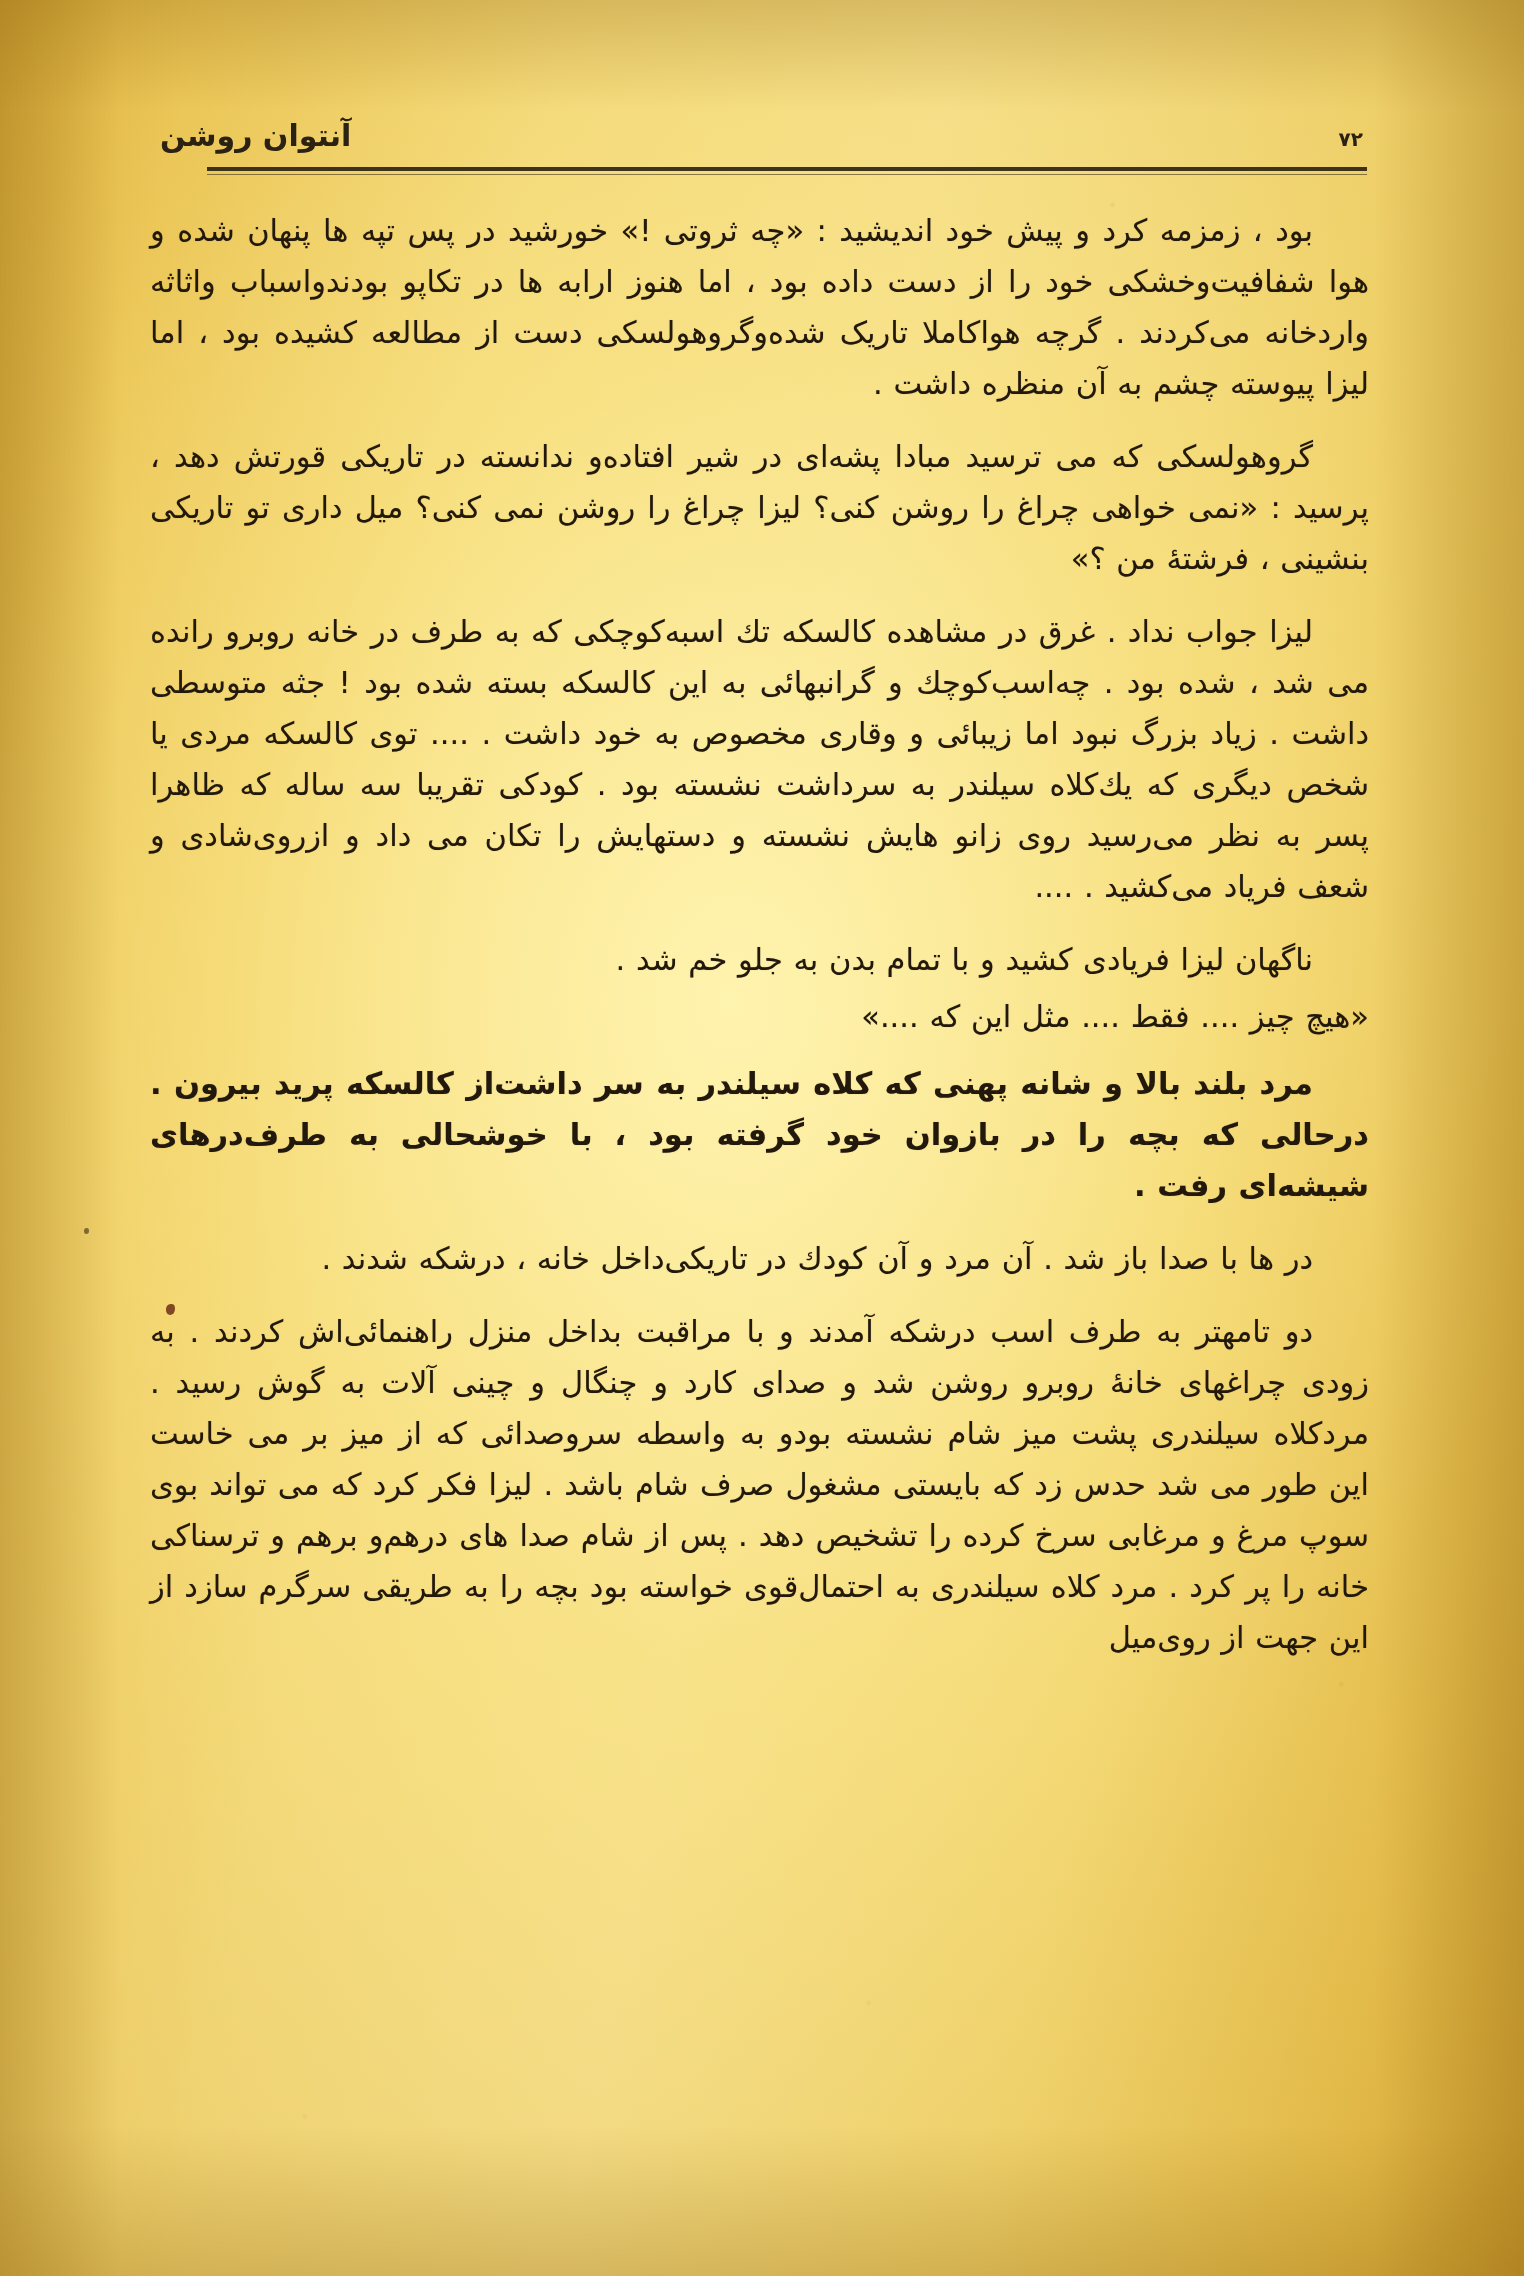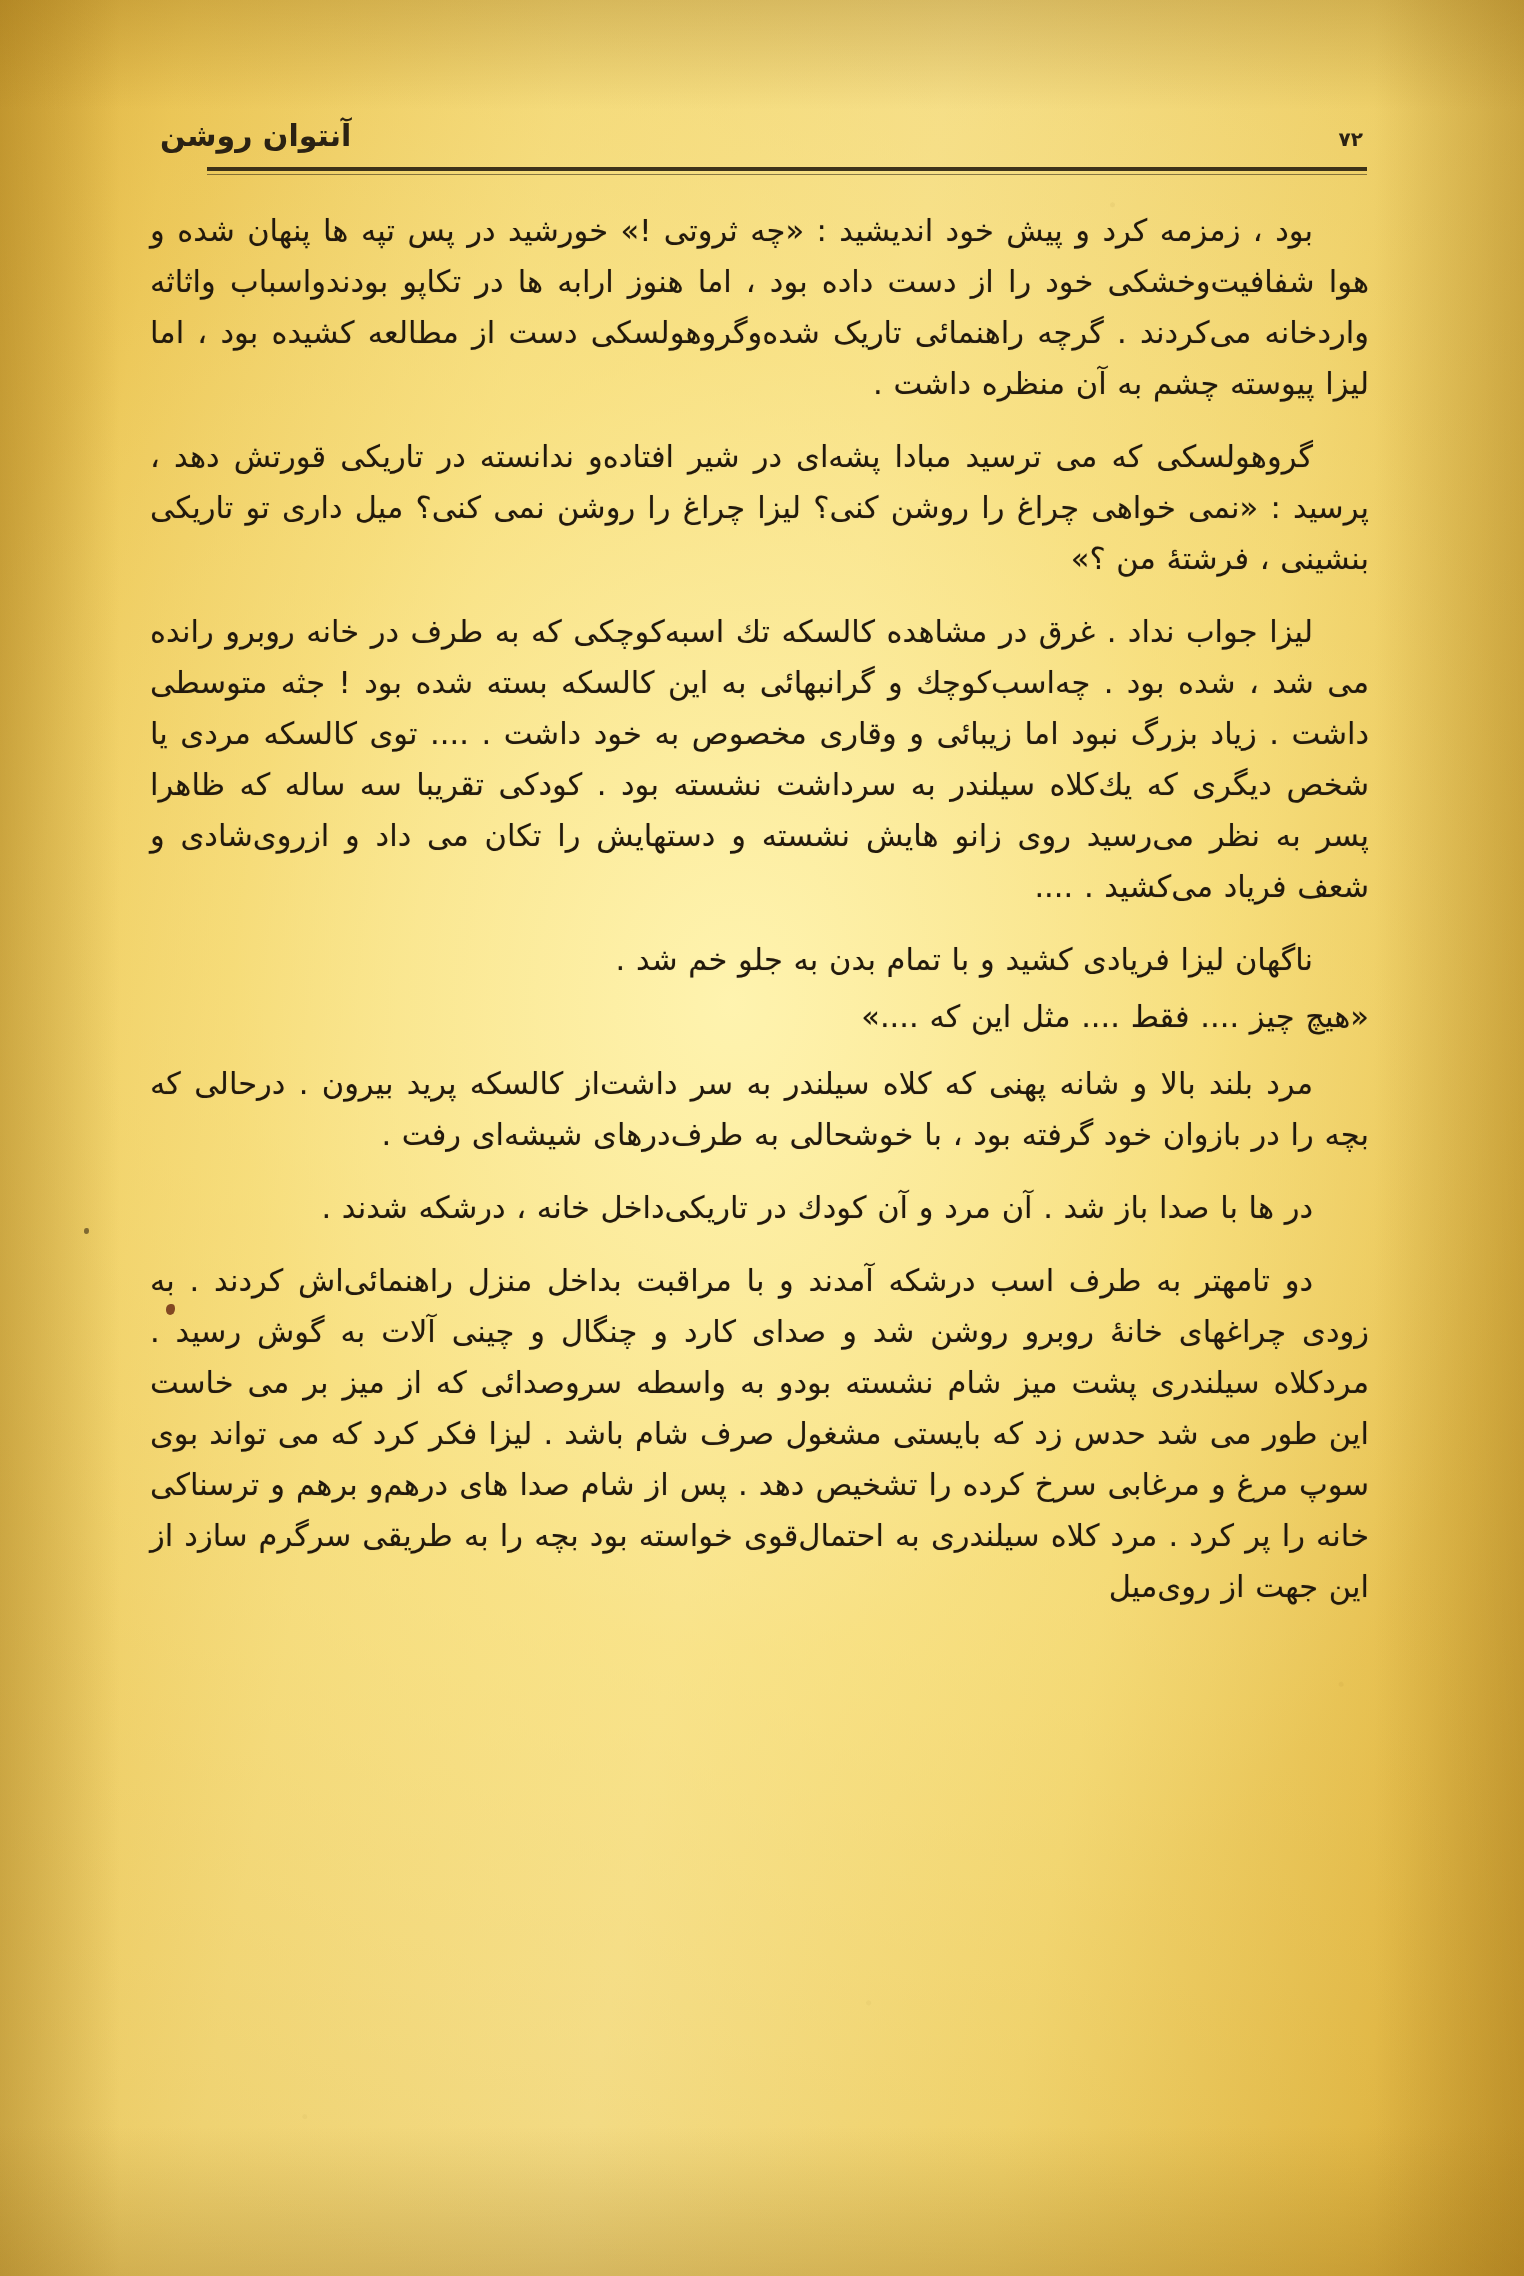--- a/index.html
+++ b/index.html
@@ -152,24 +152,24 @@
   <div class="content">
 
     <div class="running-head">
       <div class="page-number">۷۲</div>
       <div class="book-title">آنتوان روشن</div>
     </div>
     <div class="rule"></div>
     <div class="rule-thin"></div>
 
     <div class="body-text">
-      <p class="indent">بود ، زمزمه کرد و پیش خود اندیشید : «چه ثروتی !» خورشید در پس تپه ها پنهان شده و هوا شفافیت‌وخشکی خود را از دست داده بود ، اما هنوز ارابه ها در تکاپو بودندواسباب واثاثه واردخانه می‌کردند . گرچه راهنمائی تاریک شده‌وگروهولسکی دست از مطالعه کشیده بود ، اما لیزا پیوسته چشم به آن منظره داشت .</p>
+      <p class="indent">بود ، زمزمه کرد و پیش خود اندیشید : «چه ثروتی !» خورشید در پس تپه ها پنهان شده و هوا شفافیت‌وخشکی خود را از دست داده بود ، اما هنوز ارابه ها در تکاپو بودندواسباب واثاثه واردخانه می‌کردند . گرچه هواکاملا تاریک شده‌وگروهولسکی دست از مطالعه کشیده بود ، اما لیزا پیوسته چشم به آن منظره داشت .</p>
       <p class="indent">گروهولسکی که می ترسید مبادا پشه‌ای در شیر افتاده‌و ندانسته در تاریکی قورتش دهد ، پرسید : «نمی خواهی چراغ را روشن کنی؟ لیزا چراغ را روشن نمی کنی؟ میل داری تو تاریکی بنشینی ، فرشتهٔ من ؟»</p>
       <p class="indent">لیزا جواب نداد . غرق در مشاهده کالسکه تك اسبه‌کوچكی که به طرف در خانه روبرو رانده می شد ، شده بود . چه‌اسب‌کوچك و گرانبهائی به این کالسکه بسته شده بود ! جثه متوسطی داشت . زیاد بزرگ نبود اما زیبائی و وقاری مخصوص به خود داشت . .... توی کالسکه مردی یا شخص دیگری که یك‌کلاه سیلندر به سرداشت نشسته بود . کودکی تقریبا سه ساله که ظاهرا پسر به نظر می‌رسید روی زانو هایش نشسته و دستهایش را تکان می داد و ازروی‌شادی و شعف فریاد می‌کشید . ....</p>
       <p class="indent tight">ناگهان لیزا فریادی کشید و با تمام بدن به جلو خم شد .</p>
       <p class="tight">«هیچ چیز .... فقط .... مثل این که ....»</p>
-      <p class="indent" style="margin-top:16px;">مرد بلند بالا و شانه پهنی که کلاه سیلندر به سر داشت‌از کالسکه پرید بیرون . درحالی که بچه را در بازوان خود گرفته بود ، با خوشحالی به طرف‌درهای شیشه‌ای رفت .</p>
+      <p class="indent" style="margin-top:16px;font-weight:bold;">مرد بلند بالا و شانه پهنی که کلاه سیلندر به سر داشت‌از کالسکه پرید بیرون . درحالی که بچه را در بازوان خود گرفته بود ، با خوشحالی به طرف‌درهای شیشه‌ای رفت .</p>
       <p class="indent">در ها با صدا باز شد . آن مرد و آن کودك در تاریکی‌داخل خانه ، درشکه شدند .</p>
       <p class="indent">دو تامهتر به طرف اسب درشکه آمدند و با مراقبت بداخل منزل راهنمائی‌اش کردند . به زودی چراغهای خانهٔ روبرو روشن شد و صدای کارد و چنگال و چینی آلات به گوش رسید . مردکلاه سیلندری پشت میز شام نشسته بودو به واسطه سروصدائی که از میز بر می خاست این طور می شد حدس زد که بایستی مشغول صرف شام باشد . لیزا فکر کرد که می تواند بوی سوپ مرغ و مرغابی سرخ کرده را تشخیص دهد . پس از شام صدا های درهم‌و برهم و ترسناکی خانه را پر کرد . مرد کلاه سیلندری به احتمال‌قوی خواسته بود بچه را به طریقی سرگرم سازد از این جهت از روی‌میل</p>
     </div>
 
   </div>
 </div>
 
 </body></html>

